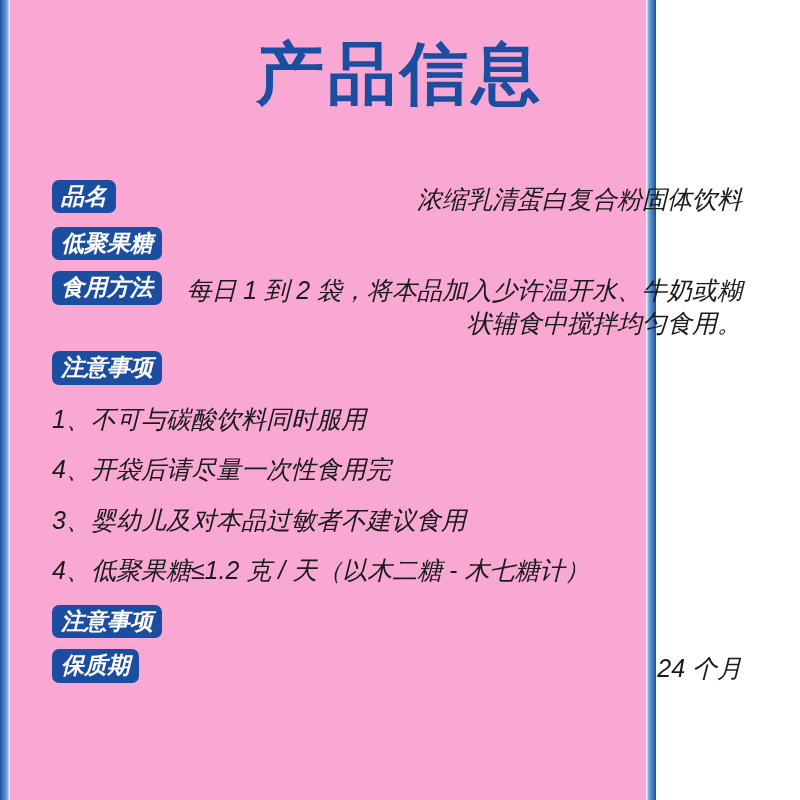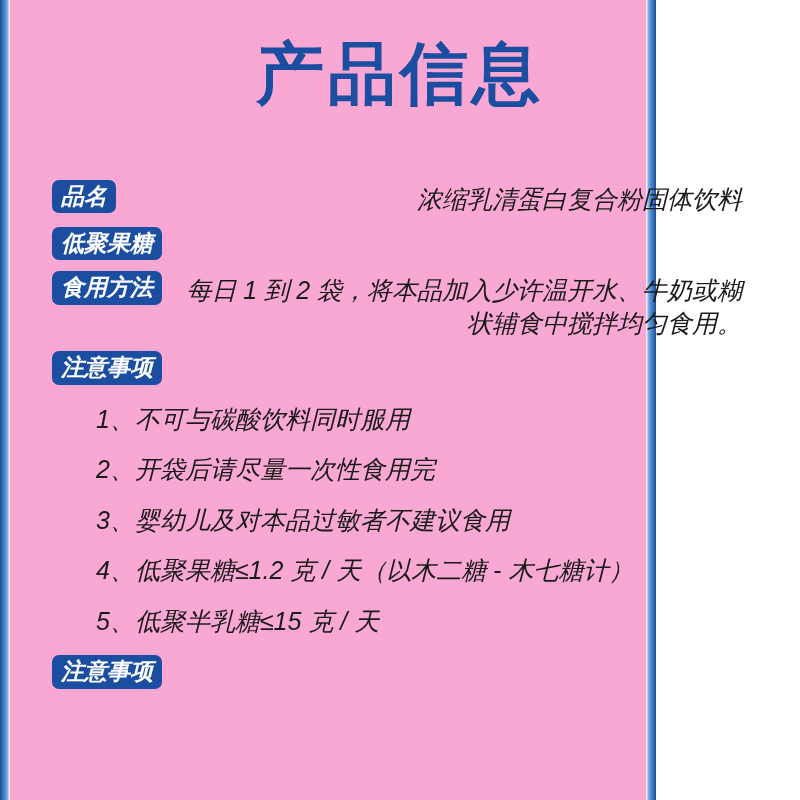--- a/index.html
+++ b/index.html
@@ -86,21 +86,20 @@
     margin-bottom: 18px;
   }
   .notes {
     margin-top: 2px;
   }
   .note-item {
     font-size: 25px;
     color: #1a1a1a;
     line-height: 1.3;
     margin-bottom: 18px;
-    margin-left: 44px;
   }
   .tail {
     margin-top: 4px;
   }
 </style>
 </head>
 <body>
 
 <div class="page">
 
@@ -125,25 +124,28 @@
       <span class="tag">食用方法</span>
       <span class="value wrap">每日 1 到 2 袋，将本品加入少许温开水、牛奶或糊状辅食中搅拌均匀食用。</span>
     </div>
 
     <div class="row note-header">
       <span class="tag">注意事项</span>
     </div>
 
     <div class="notes">
       <div class="note-item">1、不可与碳酸饮料同时服用</div>
-      <div class="note-item">2、开袋后请尽量一次性食用完</div>
+      <div class="note-item">4、开袋后请尽量一次性食用完</div>
       <div class="note-item">3、婴幼儿及对本品过敏者不建议食用</div>
       <div class="note-item">4、低聚果糖≤1.2 克 / 天（以木二糖 - 木七糖计）</div>
-      <div class="note-item">5、低聚半乳糖≤15 克 / 天</div>
     </div>
 
     <div class="row tail">
       <span class="tag">注意事项</span>
     </div>
 
+    <div class="row">
+      <span class="tag">保质期</span>
+      <span class="value">24 个月</span>
+    </div>
 
   </div>
 </div>
 
 </body></html>

